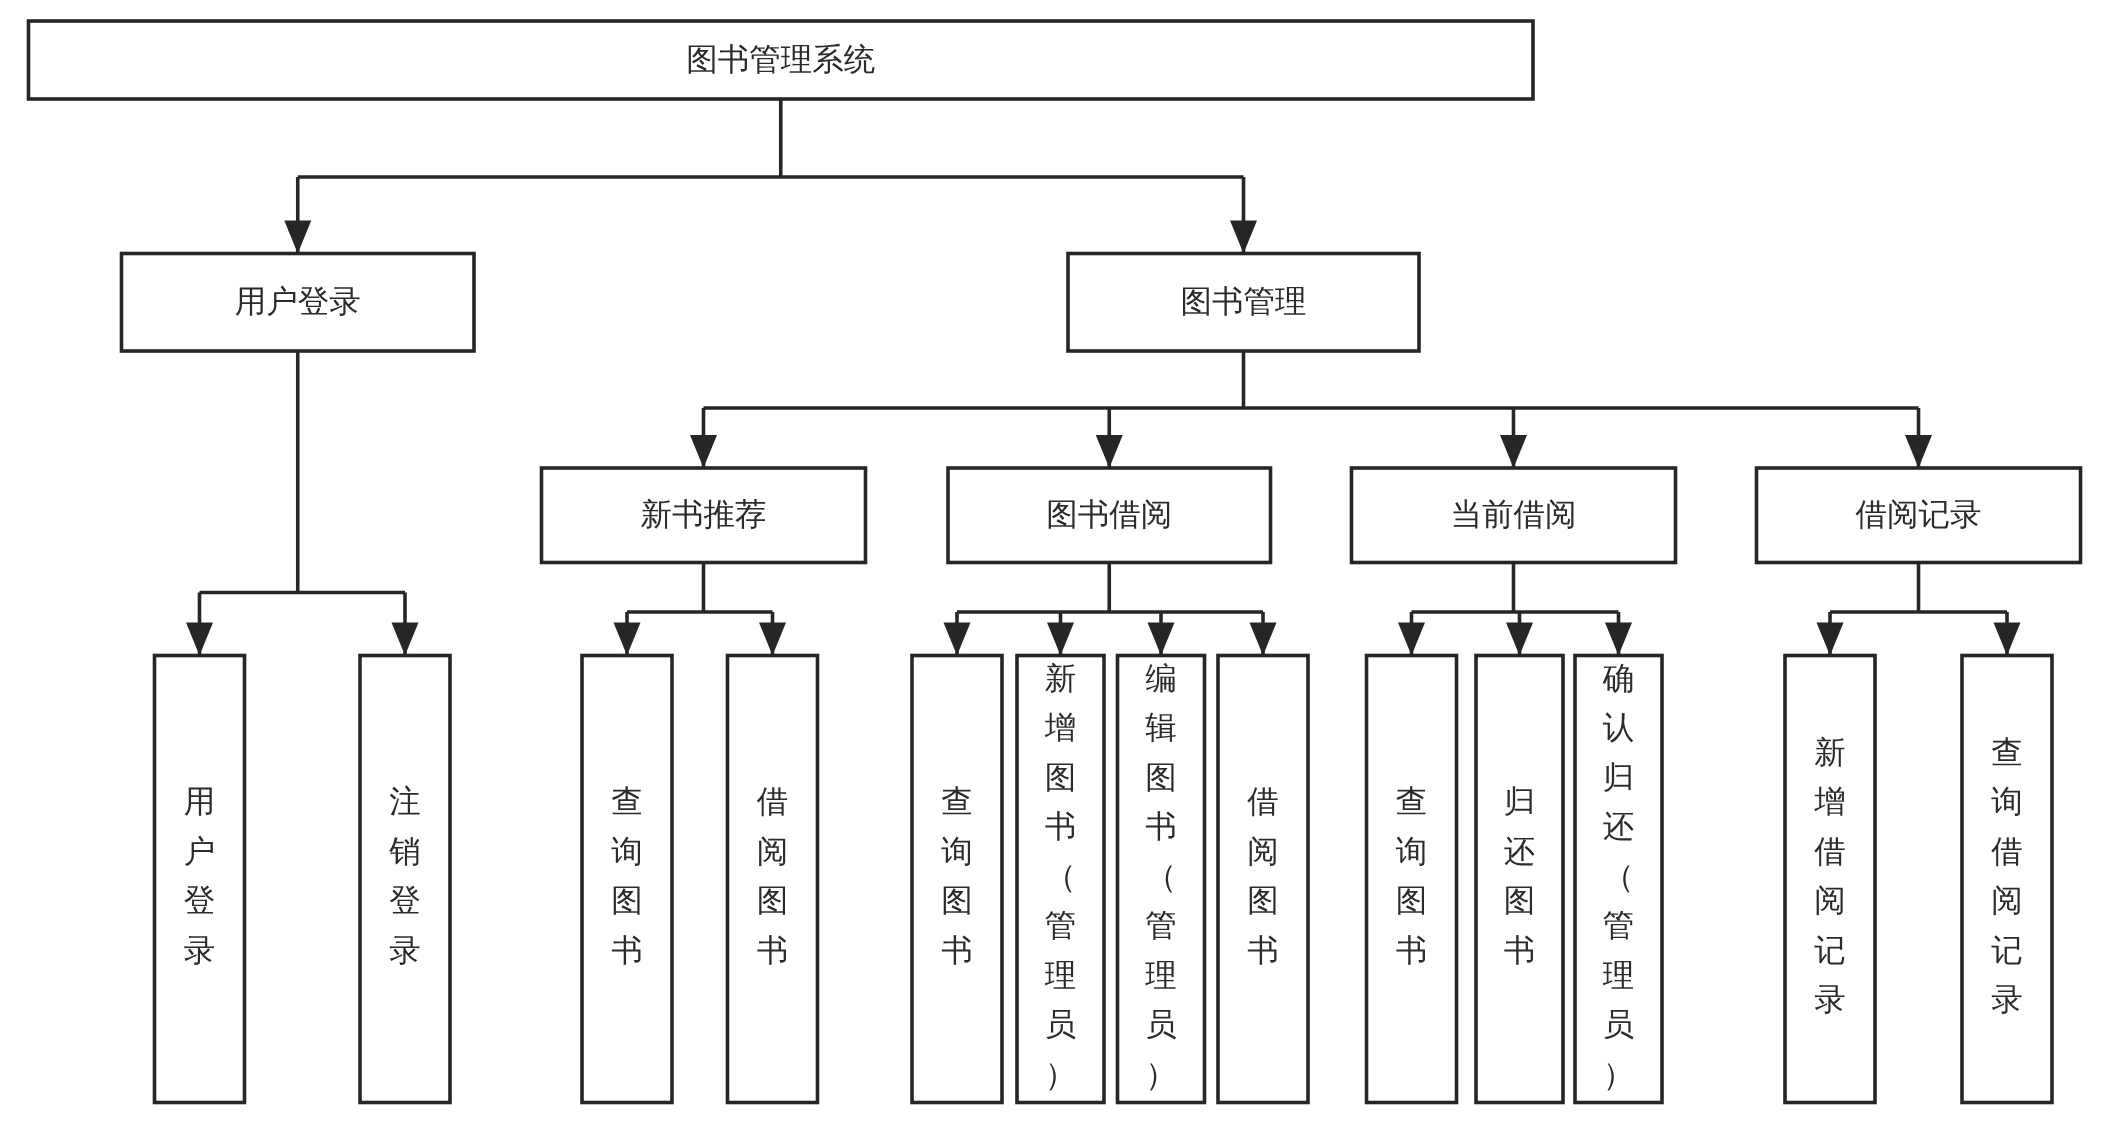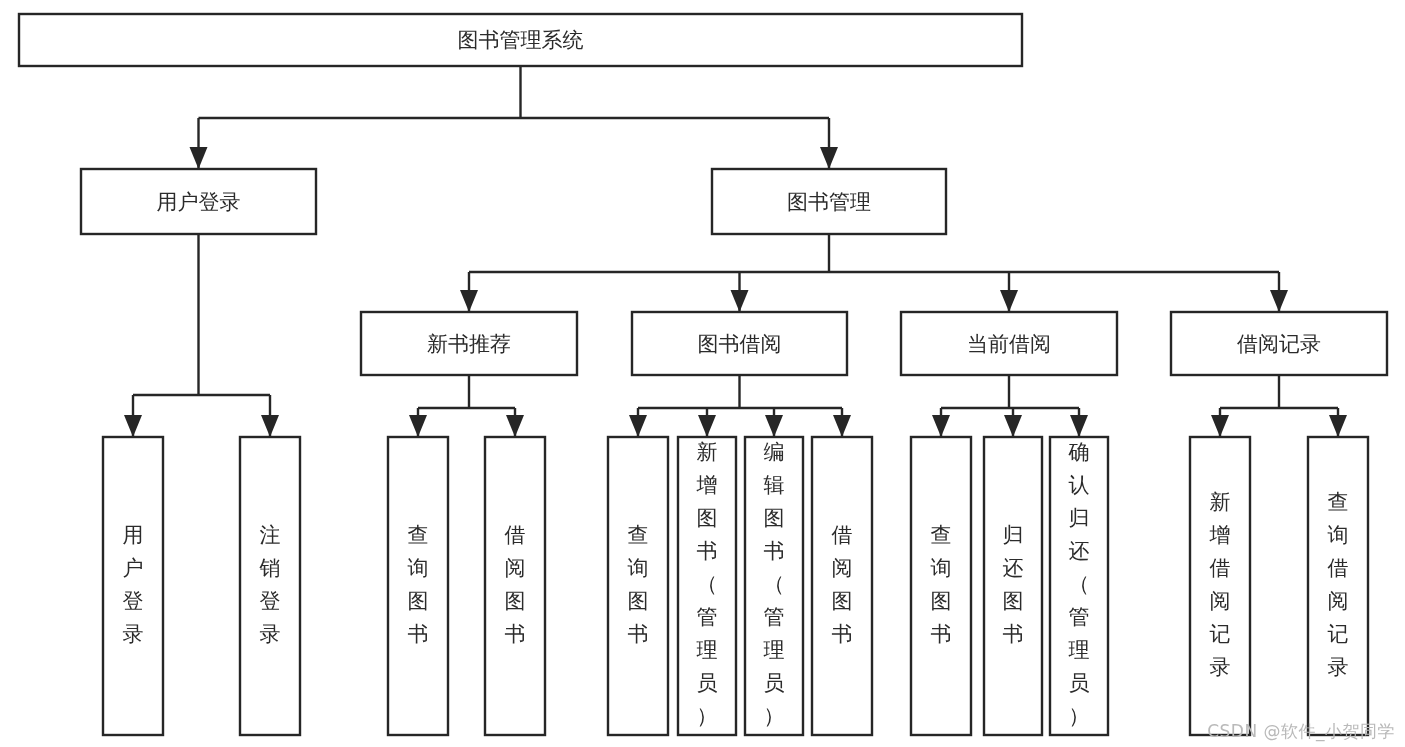--- a/index.html
+++ b/index.html
@@ -202,15 +202,14 @@
           <rect x="1190" y="437" width="60" height="298" class="node-rect"></rect>
           <text x="1220" y="508.5" class="node-label-vertical"><tspan x="1220" dy="0">新</tspan><tspan x="1220" dy="33">增</tspan><tspan x="1220" dy="33">借</tspan><tspan x="1220" dy="33">阅</tspan><tspan x="1220" dy="33">记</tspan><tspan x="1220" dy="33">录</tspan></text>
         </g>
         <g>
           <rect x="1308" y="437" width="60" height="298" class="node-rect"></rect>
           <text x="1338" y="508.5" class="node-label-vertical"><tspan x="1338" dy="0">查</tspan><tspan x="1338" dy="33">询</tspan><tspan x="1338" dy="33">借</tspan><tspan x="1338" dy="33">阅</tspan><tspan x="1338" dy="33">记</tspan><tspan x="1338" dy="33">录</tspan></text>
         </g>
       </g>
   </svg>
 
-  <div class="watermark">CSDN @软件_小贺同学</div>
 
 </div>
 
 </body></html>

